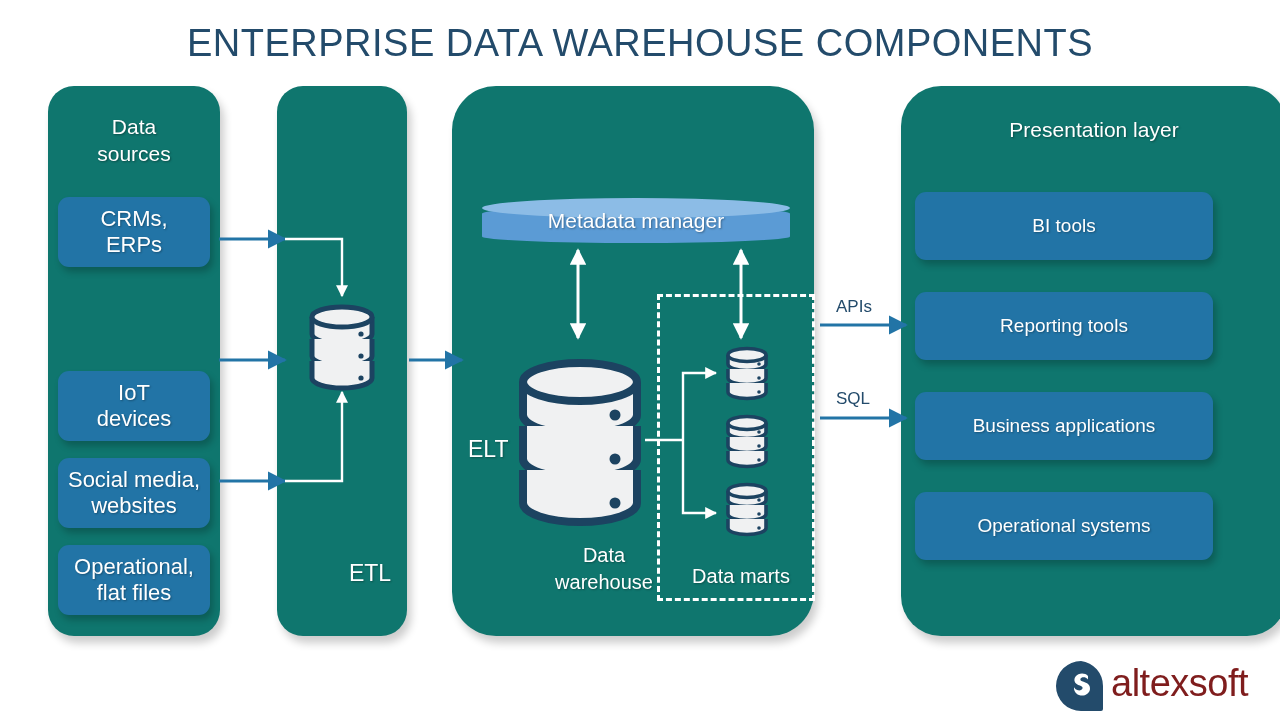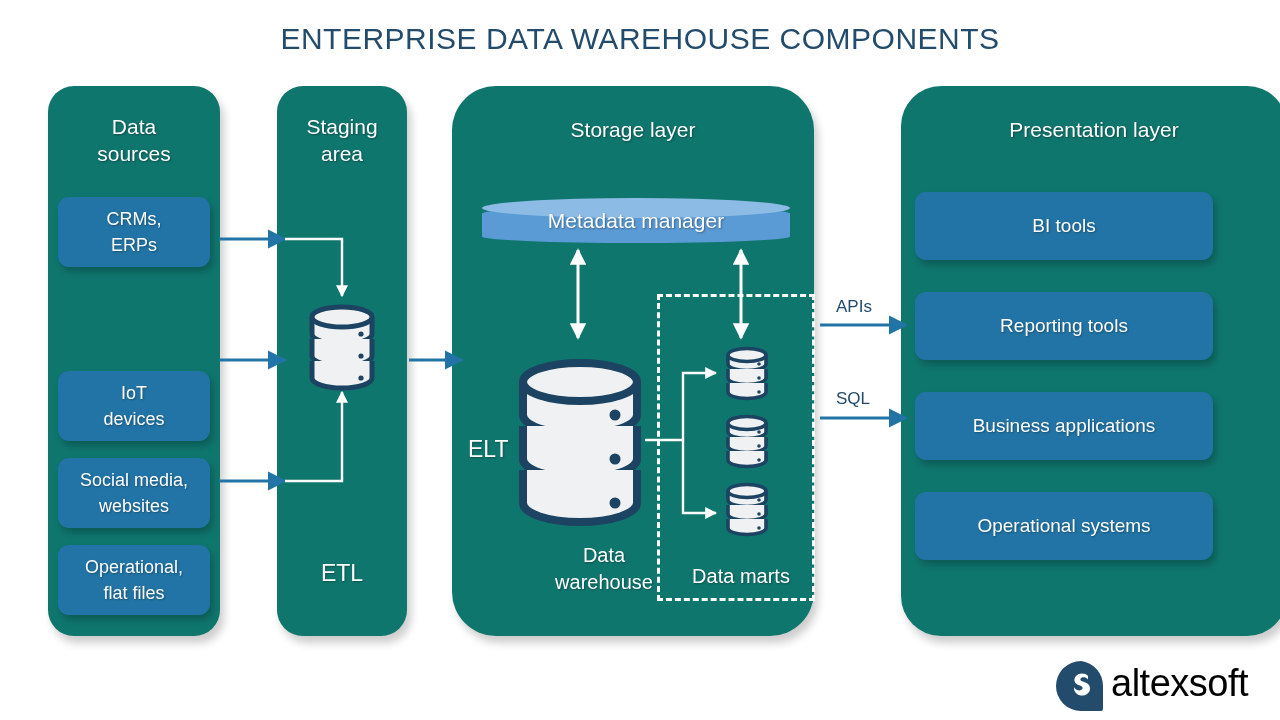--- a/index.html
+++ b/index.html
@@ -22,21 +22,21 @@
     background: #ffffff;
   }
 
   
   .title {
     position: absolute;
     top: 22px;
     left: 0;
     width: 1280px;
     text-align: center;
-    font-size: 30px;
+    font-size: 38px;
     letter-spacing: 0.5px;
     color: #234B6B;
     font-family: "Liberation Sans", sans-serif;
     font-weight: 400;
   }
 
   
   .panel {
     position: absolute;
     background: #0f766e;
@@ -66,21 +66,21 @@
   
   .chip {
     position: absolute;
     background: #2274A6;
     border-radius: 11px;
     color: #ffffff;
     display: flex;
     align-items: center;
     justify-content: center;
     text-align: center;
-    font-size: 18px;
+    font-size: 22px;
     line-height: 26px;
     box-shadow: 3px 5px 7px rgba(0,0,0,0.22);
     text-shadow: 1px 1px 2px rgba(0,0,0,0.30);
     padding: 0 4px;
     box-sizing: border-box;
   }
   .src-chip { left: 10px; width: 152px; height: 70px; }
   #src-0 { top: 111px; }
   #src-1 { top: 198px; }
   #src-2 { top: 285px; }
@@ -94,21 +94,21 @@
   #pres-3 { top: 406px; }
 
   
   .inner-label {
     position: absolute;
     color: #ffffff;
     font-size: 23px;
     text-shadow: 1px 1px 2px rgba(0,0,0,0.30);
     white-space: nowrap;
   }
-  #etl-label { left: 0; width: 130px; text-align: center; top: 474px; }
+  #etl-label { left: 0; width: 130px; text-align: center; top: 474px; padding-left: 28px; }
   #elt-label { left: 16px; top: 350px; }
 
   .fig-caption {
     position: absolute;
     color: #ffffff;
     font-size: 20px;
     line-height: 27px;
     text-align: center;
     text-shadow: 1px 1px 2px rgba(0,0,0,0.30);
   }
@@ -184,21 +184,21 @@
     left: 1055px;
     top: 658px;
     width: 200px;
     height: 56px;
   }
   #logo .wordmark {
     position: absolute;
     left: 56px;
     top: 4px;
     font-size: 38px;
-    color: #000000;
+    color: #7f1d1d;
     letter-spacing: -0.5px;
     font-family: "Liberation Sans", sans-serif;
   }
 </style>
 </head>
 <body>
 
 <div id="stage">
 
   <div class="title">ENTERPRISE DATA WAREHOUSE COMPONENTS</div>
@@ -229,44 +229,39 @@
     </div>
     <div class="chip src-chip" id="src-4">
       <div>
         <div>Operational,</div>
         <div>flat files</div>
       </div>
     </div>
   </div>
 
   <div class="panel" id="panel-staging">
-    <div class="panel-title">
-      <div>Staging</div>
-      <div>area</div>
-    </div>
 
     <svg width="70" height="90" viewBox="0 0 70 90" style="position:absolute;left:30px;top:215px;">
       <g fill="#F0F1F2" stroke="#1C4361" stroke-width="5">
         <path d="M5 16 v17 a30 10 0 0 0 60 0 V16"></path>
         <ellipse cx="35" cy="16" rx="30" ry="10"></ellipse>
         <path d="M5 38 v17 a30 10 0 0 0 60 0 V38"></path>
         <path d="M5 60 v17 a30 10 0 0 0 60 0 V60"></path>
       </g>
       <g fill="#1C4361">
         <circle cx="54" cy="33" r="2.6"></circle>
         <circle cx="54" cy="55" r="2.6"></circle>
         <circle cx="54" cy="77" r="2.6"></circle>
       </g>
     </svg>
 
     <div class="inner-label" id="etl-label">ETL</div>
   </div>
 
   <div class="panel" id="panel-storage">
-    <div class="panel-title">Storage layer</div>
 
     <div id="metadata-cyl">
       <div class="body"></div>
       <div class="top"></div>
       <div class="label">Metadata manager</div>
     </div>
 
     <div class="inner-label" id="elt-label">ELT</div>
 
     <svg width="128" height="174" viewBox="0 0 128 174" style="position:absolute;left:64px;top:266px;">

